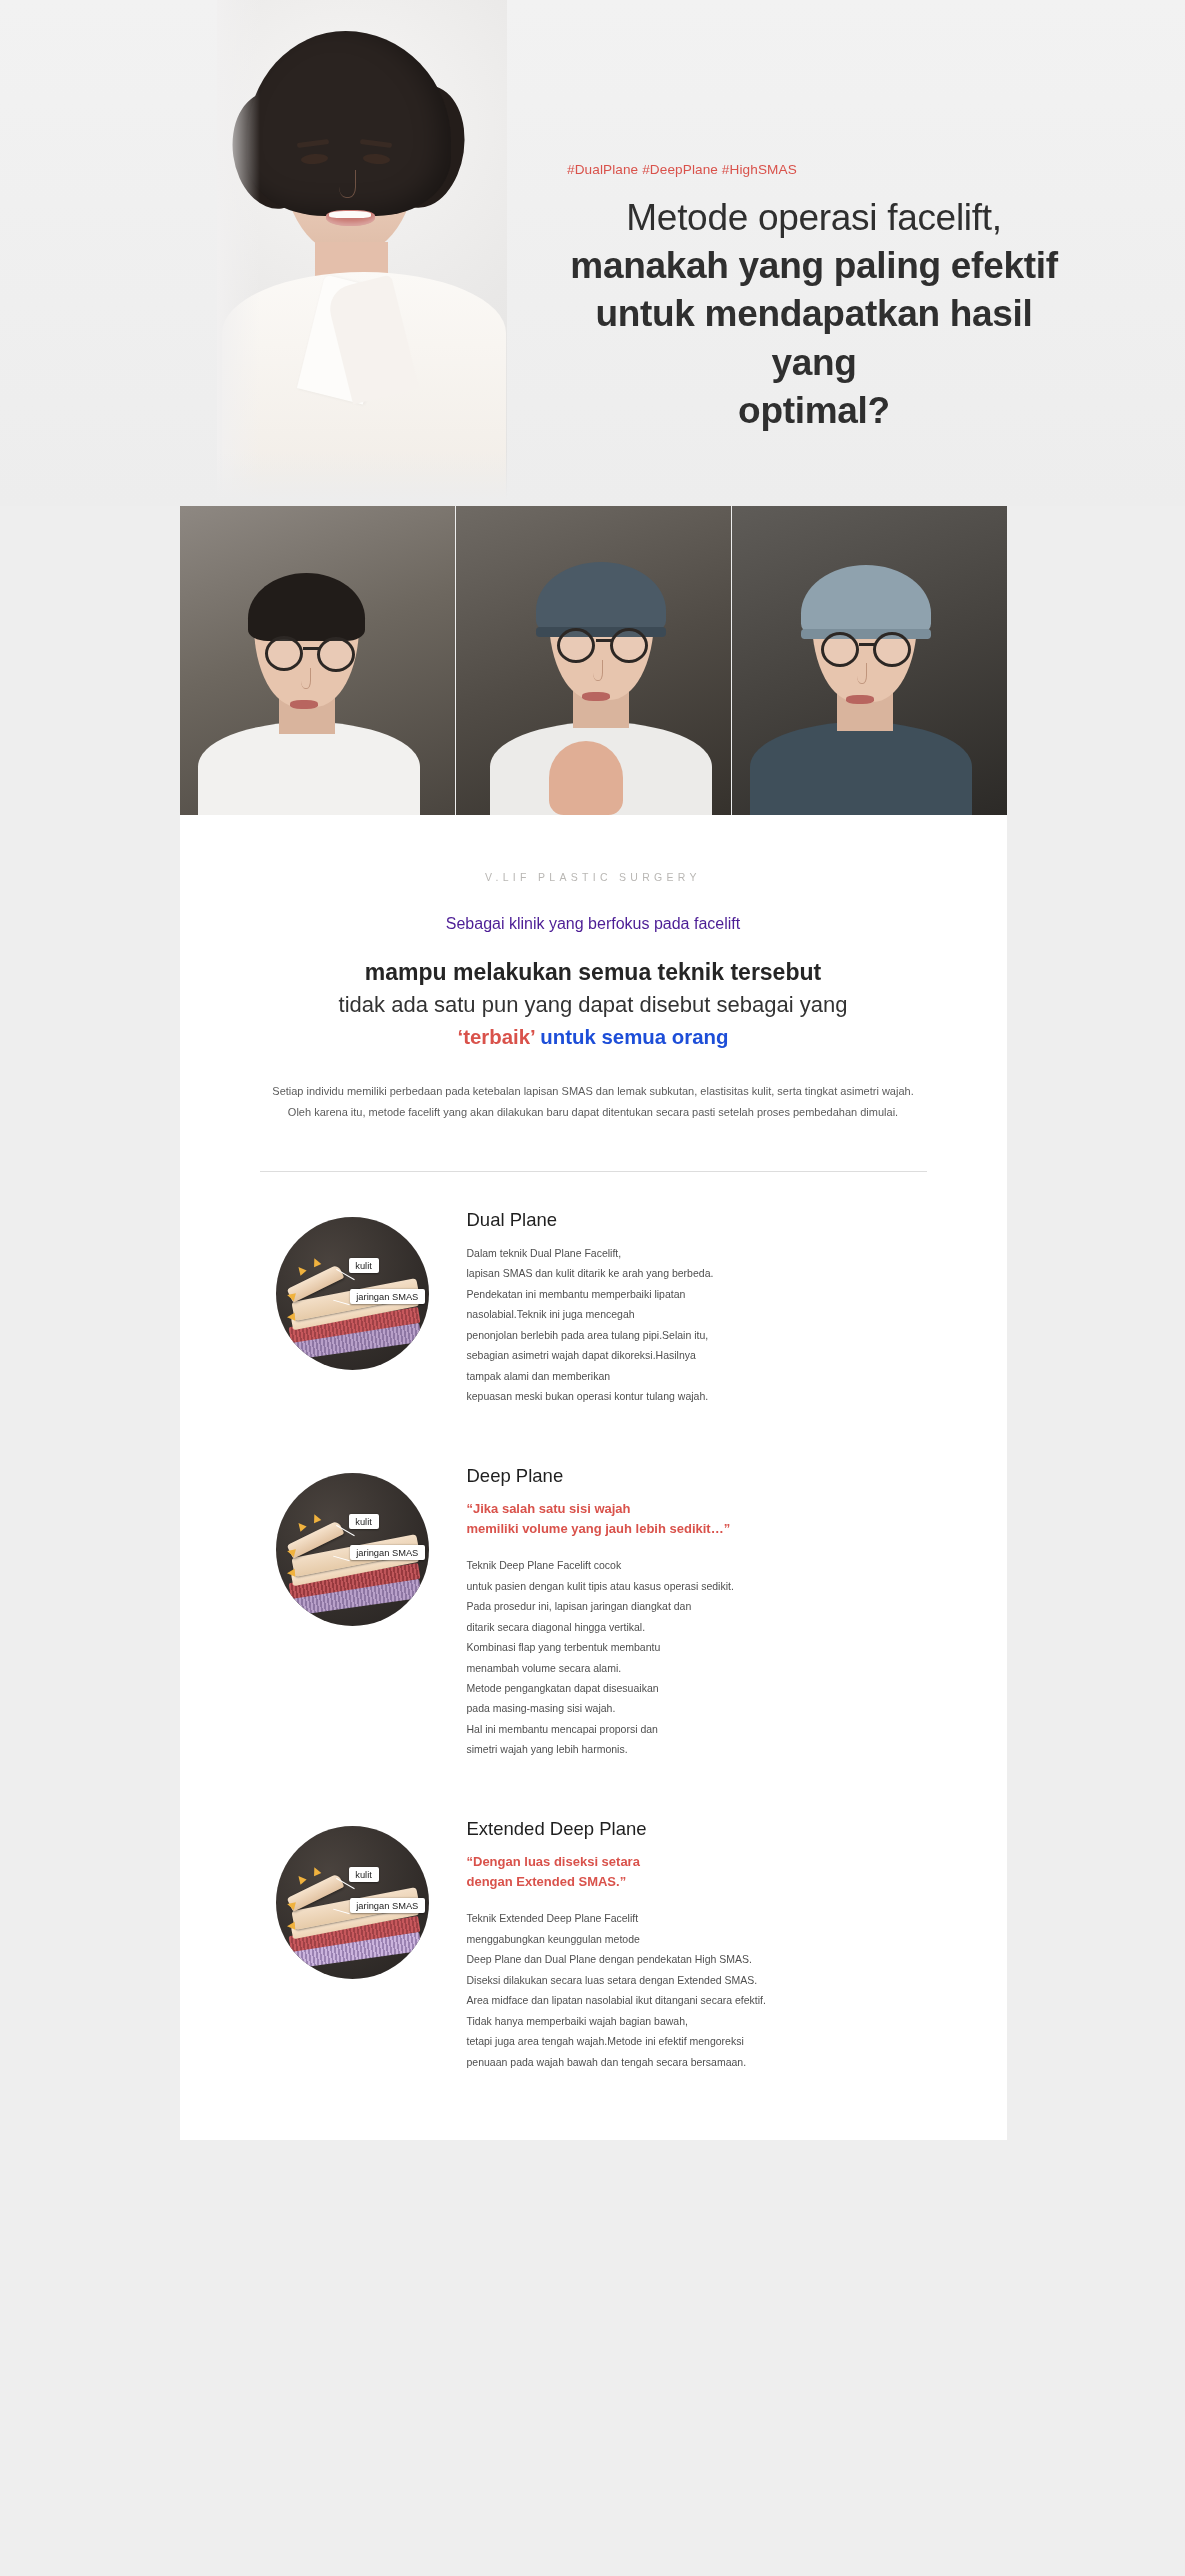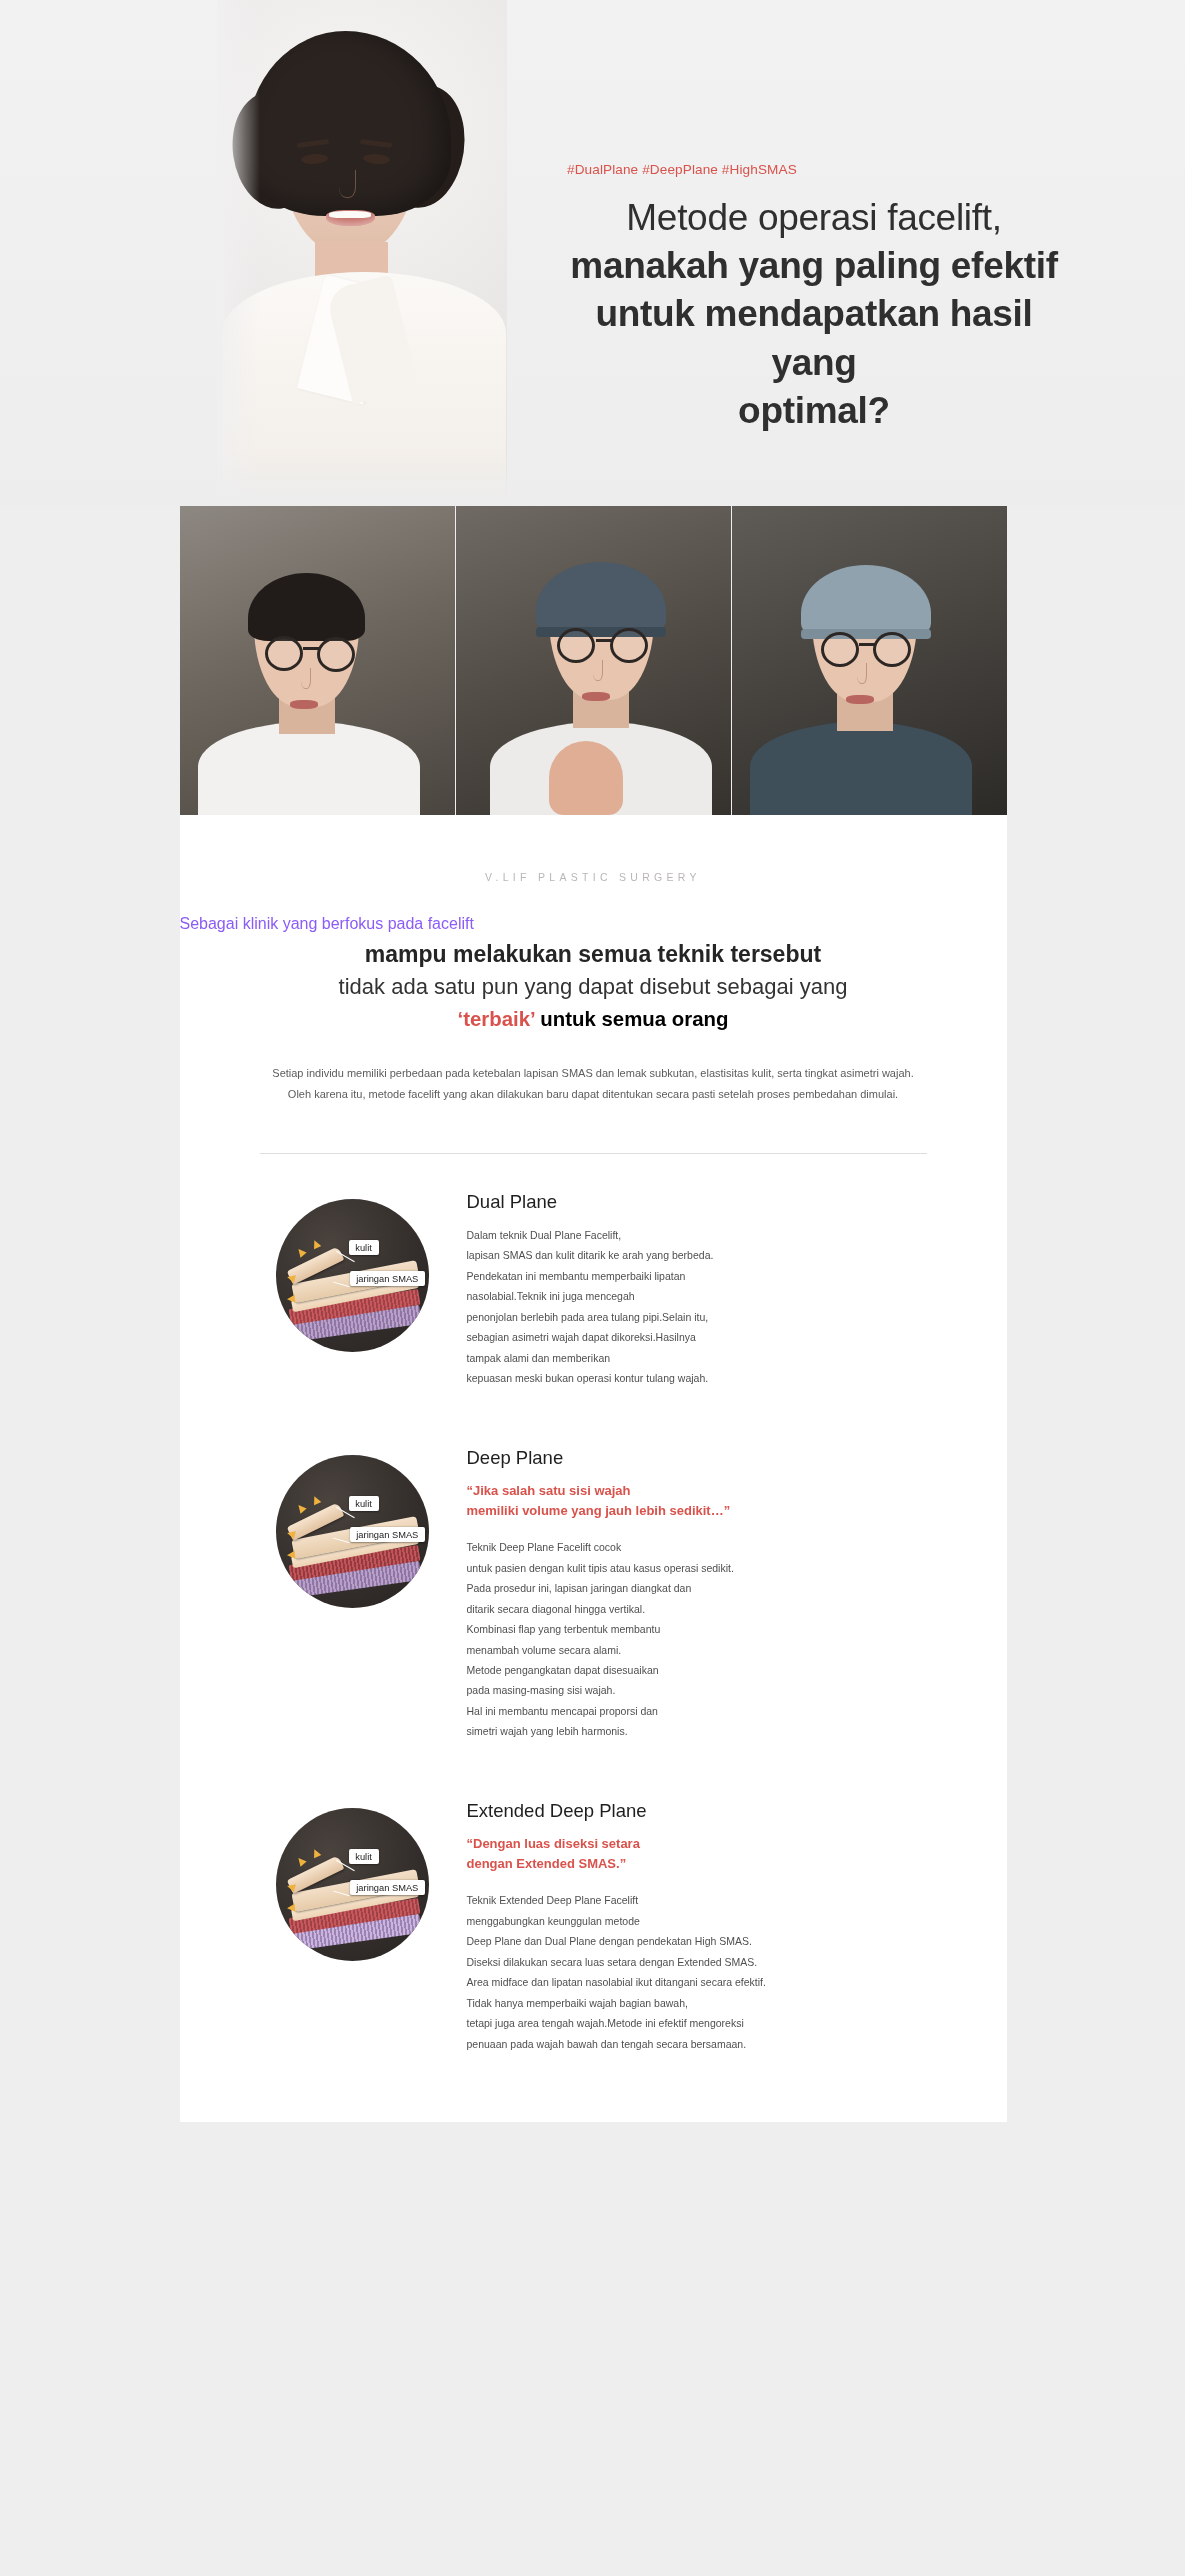--- a/index.html
+++ b/index.html
@@ -240,23 +240,24 @@
     padding: 56px 0 68px 0;
   }
   .eyebrow {
     text-align:center;
     font-size: 10.5px;
     letter-spacing: 4.3px;
     color:#b9b7b4;
     margin-bottom: 32px;
   }
   .lead1 {
+    text-align:center;
     font-size: 16px;
-    color:#8b5cf6;
-    margin-bottom: 6px;
+    color:#4c1d95;
+    margin-bottom: 24px;
   }
   .lead2 {
     text-align:center;
     font-size: 23px;
     font-weight: 700;
     color:#252525;
     line-height: 1.34;
   }
   .lead3 {
     text-align:center;
@@ -266,21 +267,21 @@
     margin-top: 1.2px;
   }
   .lead4 {
     text-align:center;
     font-size: 20.4px;
     color:#d9524b;
     font-weight: 700;
     line-height: 1.4;
     margin-top: 2.5px;
   }
-  .lead4 .dark { color:#000000; }
+  .lead4 .dark { color:#1d4ed8; }
   .paragraph {
     width: 648px;
     margin: 30px auto 0 auto;
     text-align:center;
     font-size: 11px;
     line-height: 1.85;
     color:#5c5c5c;
   }
   .divider {
     width: 667px;

